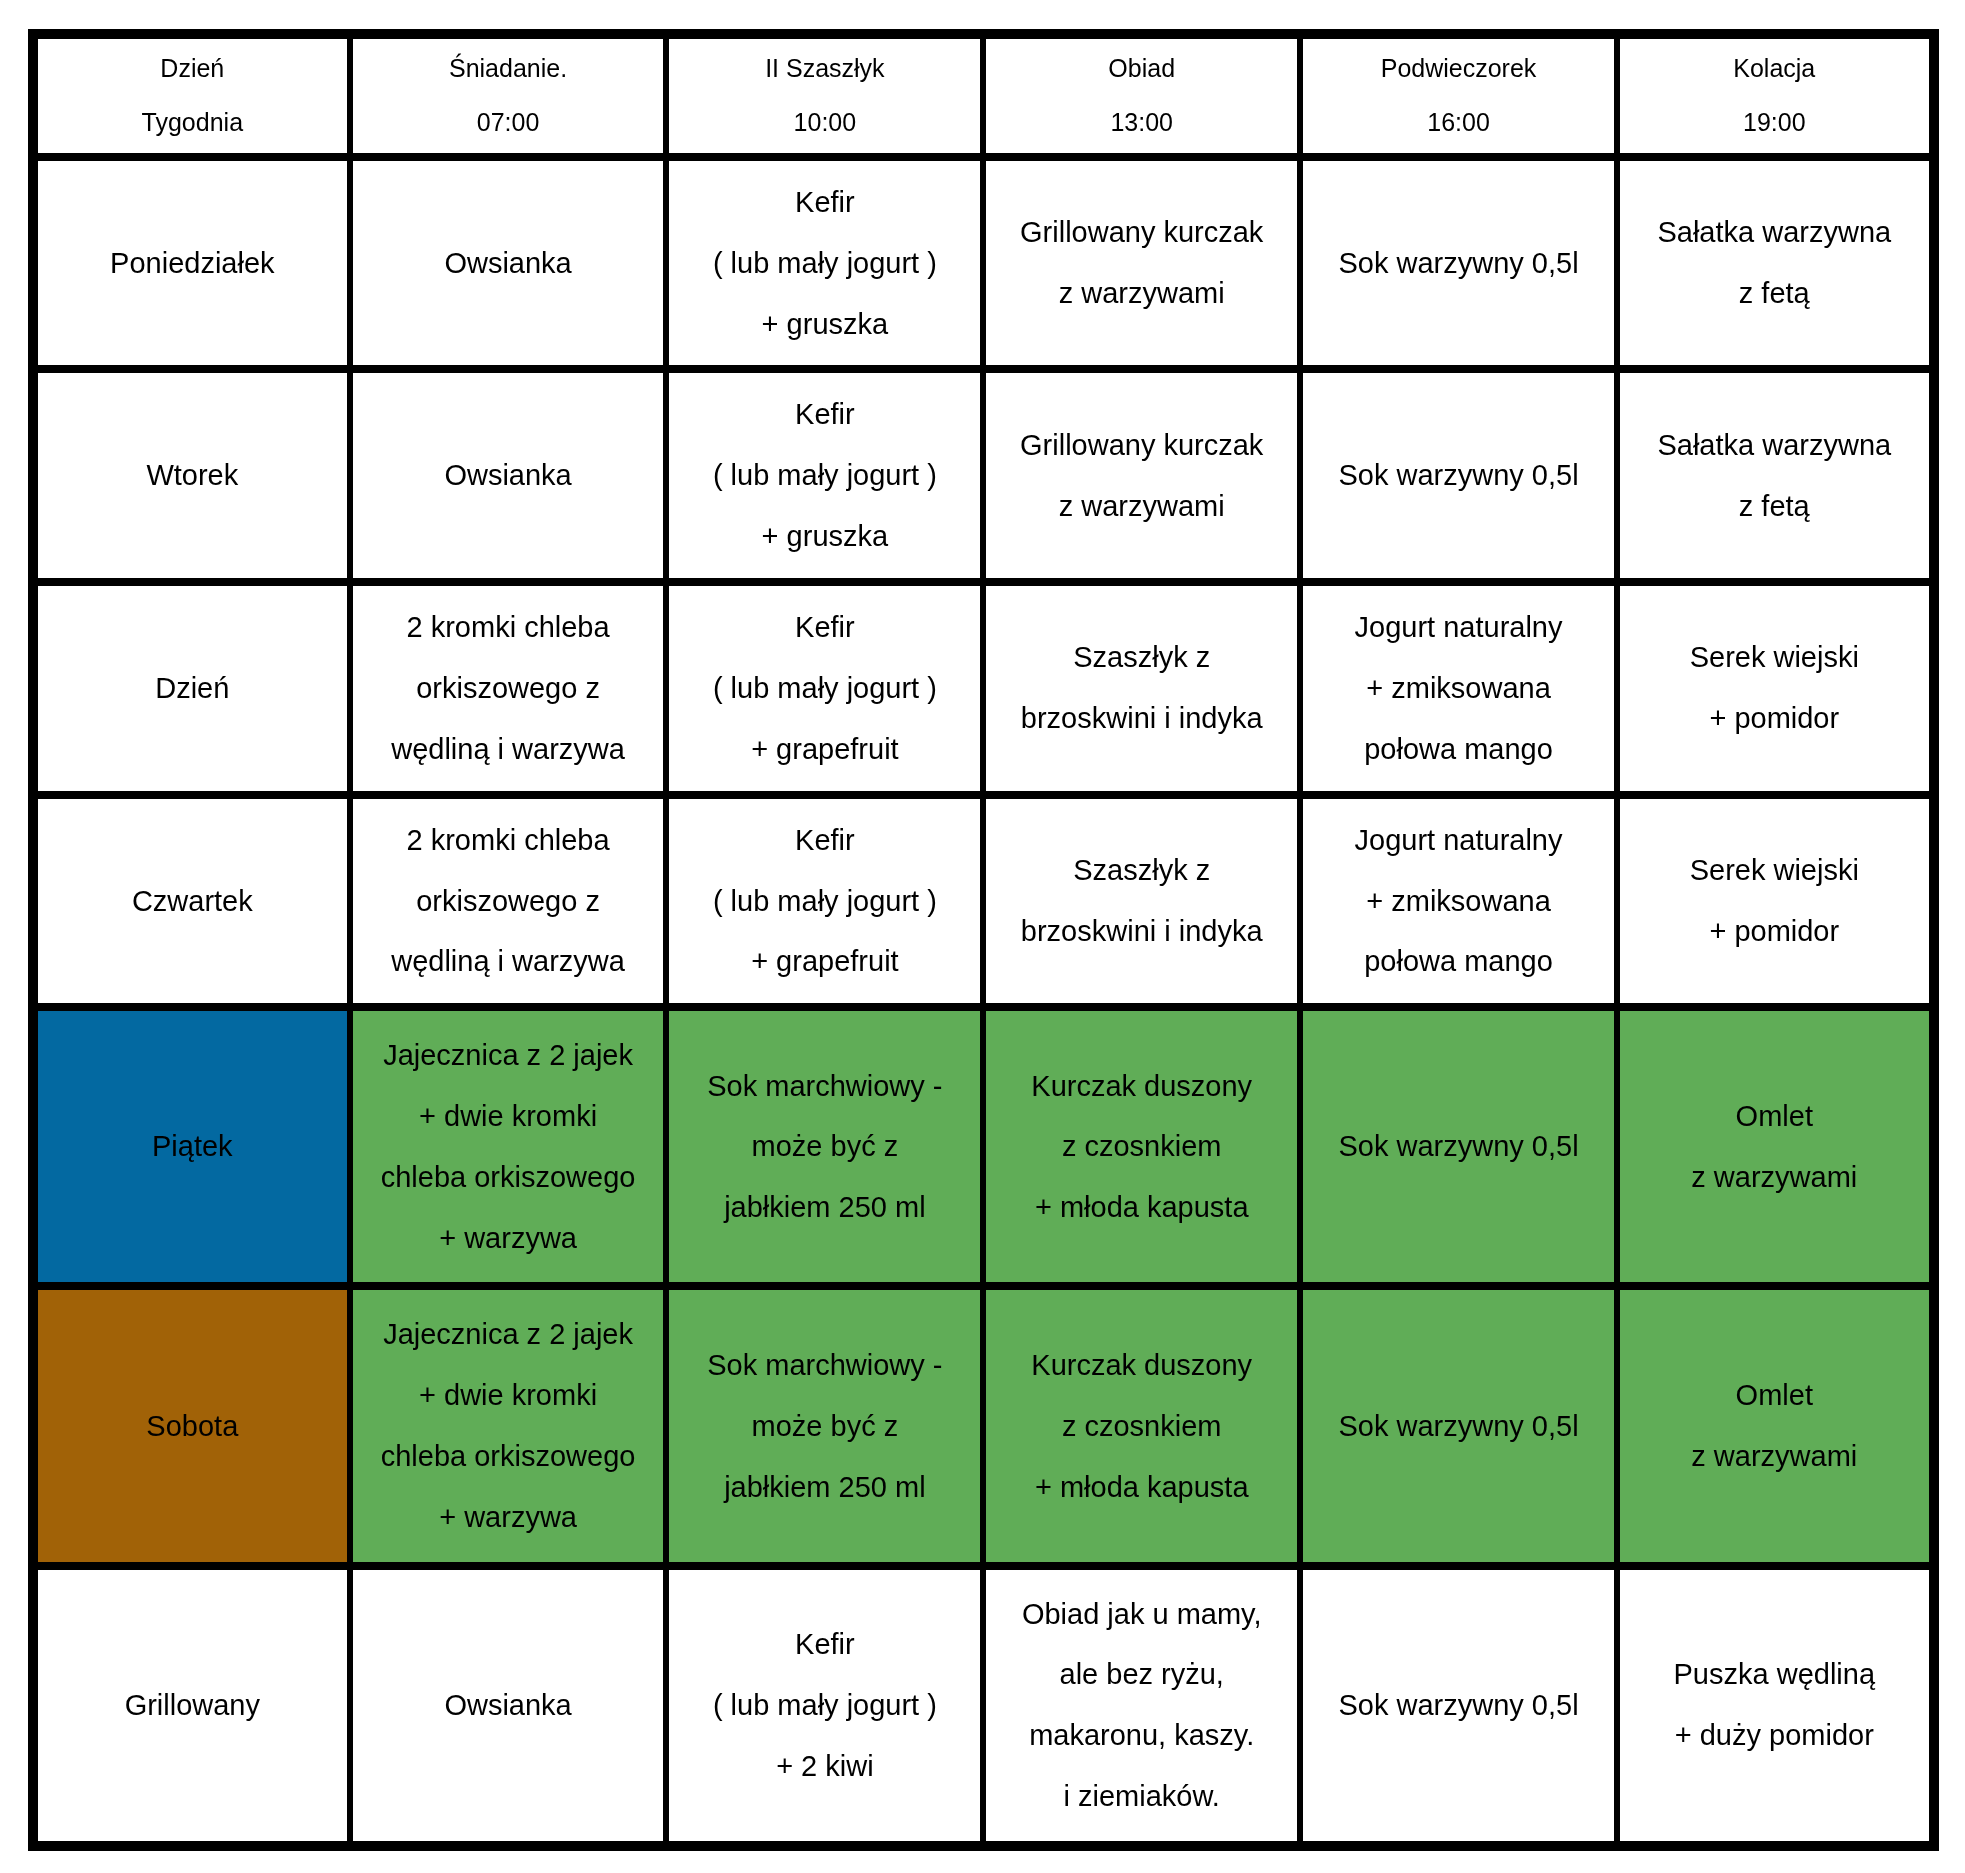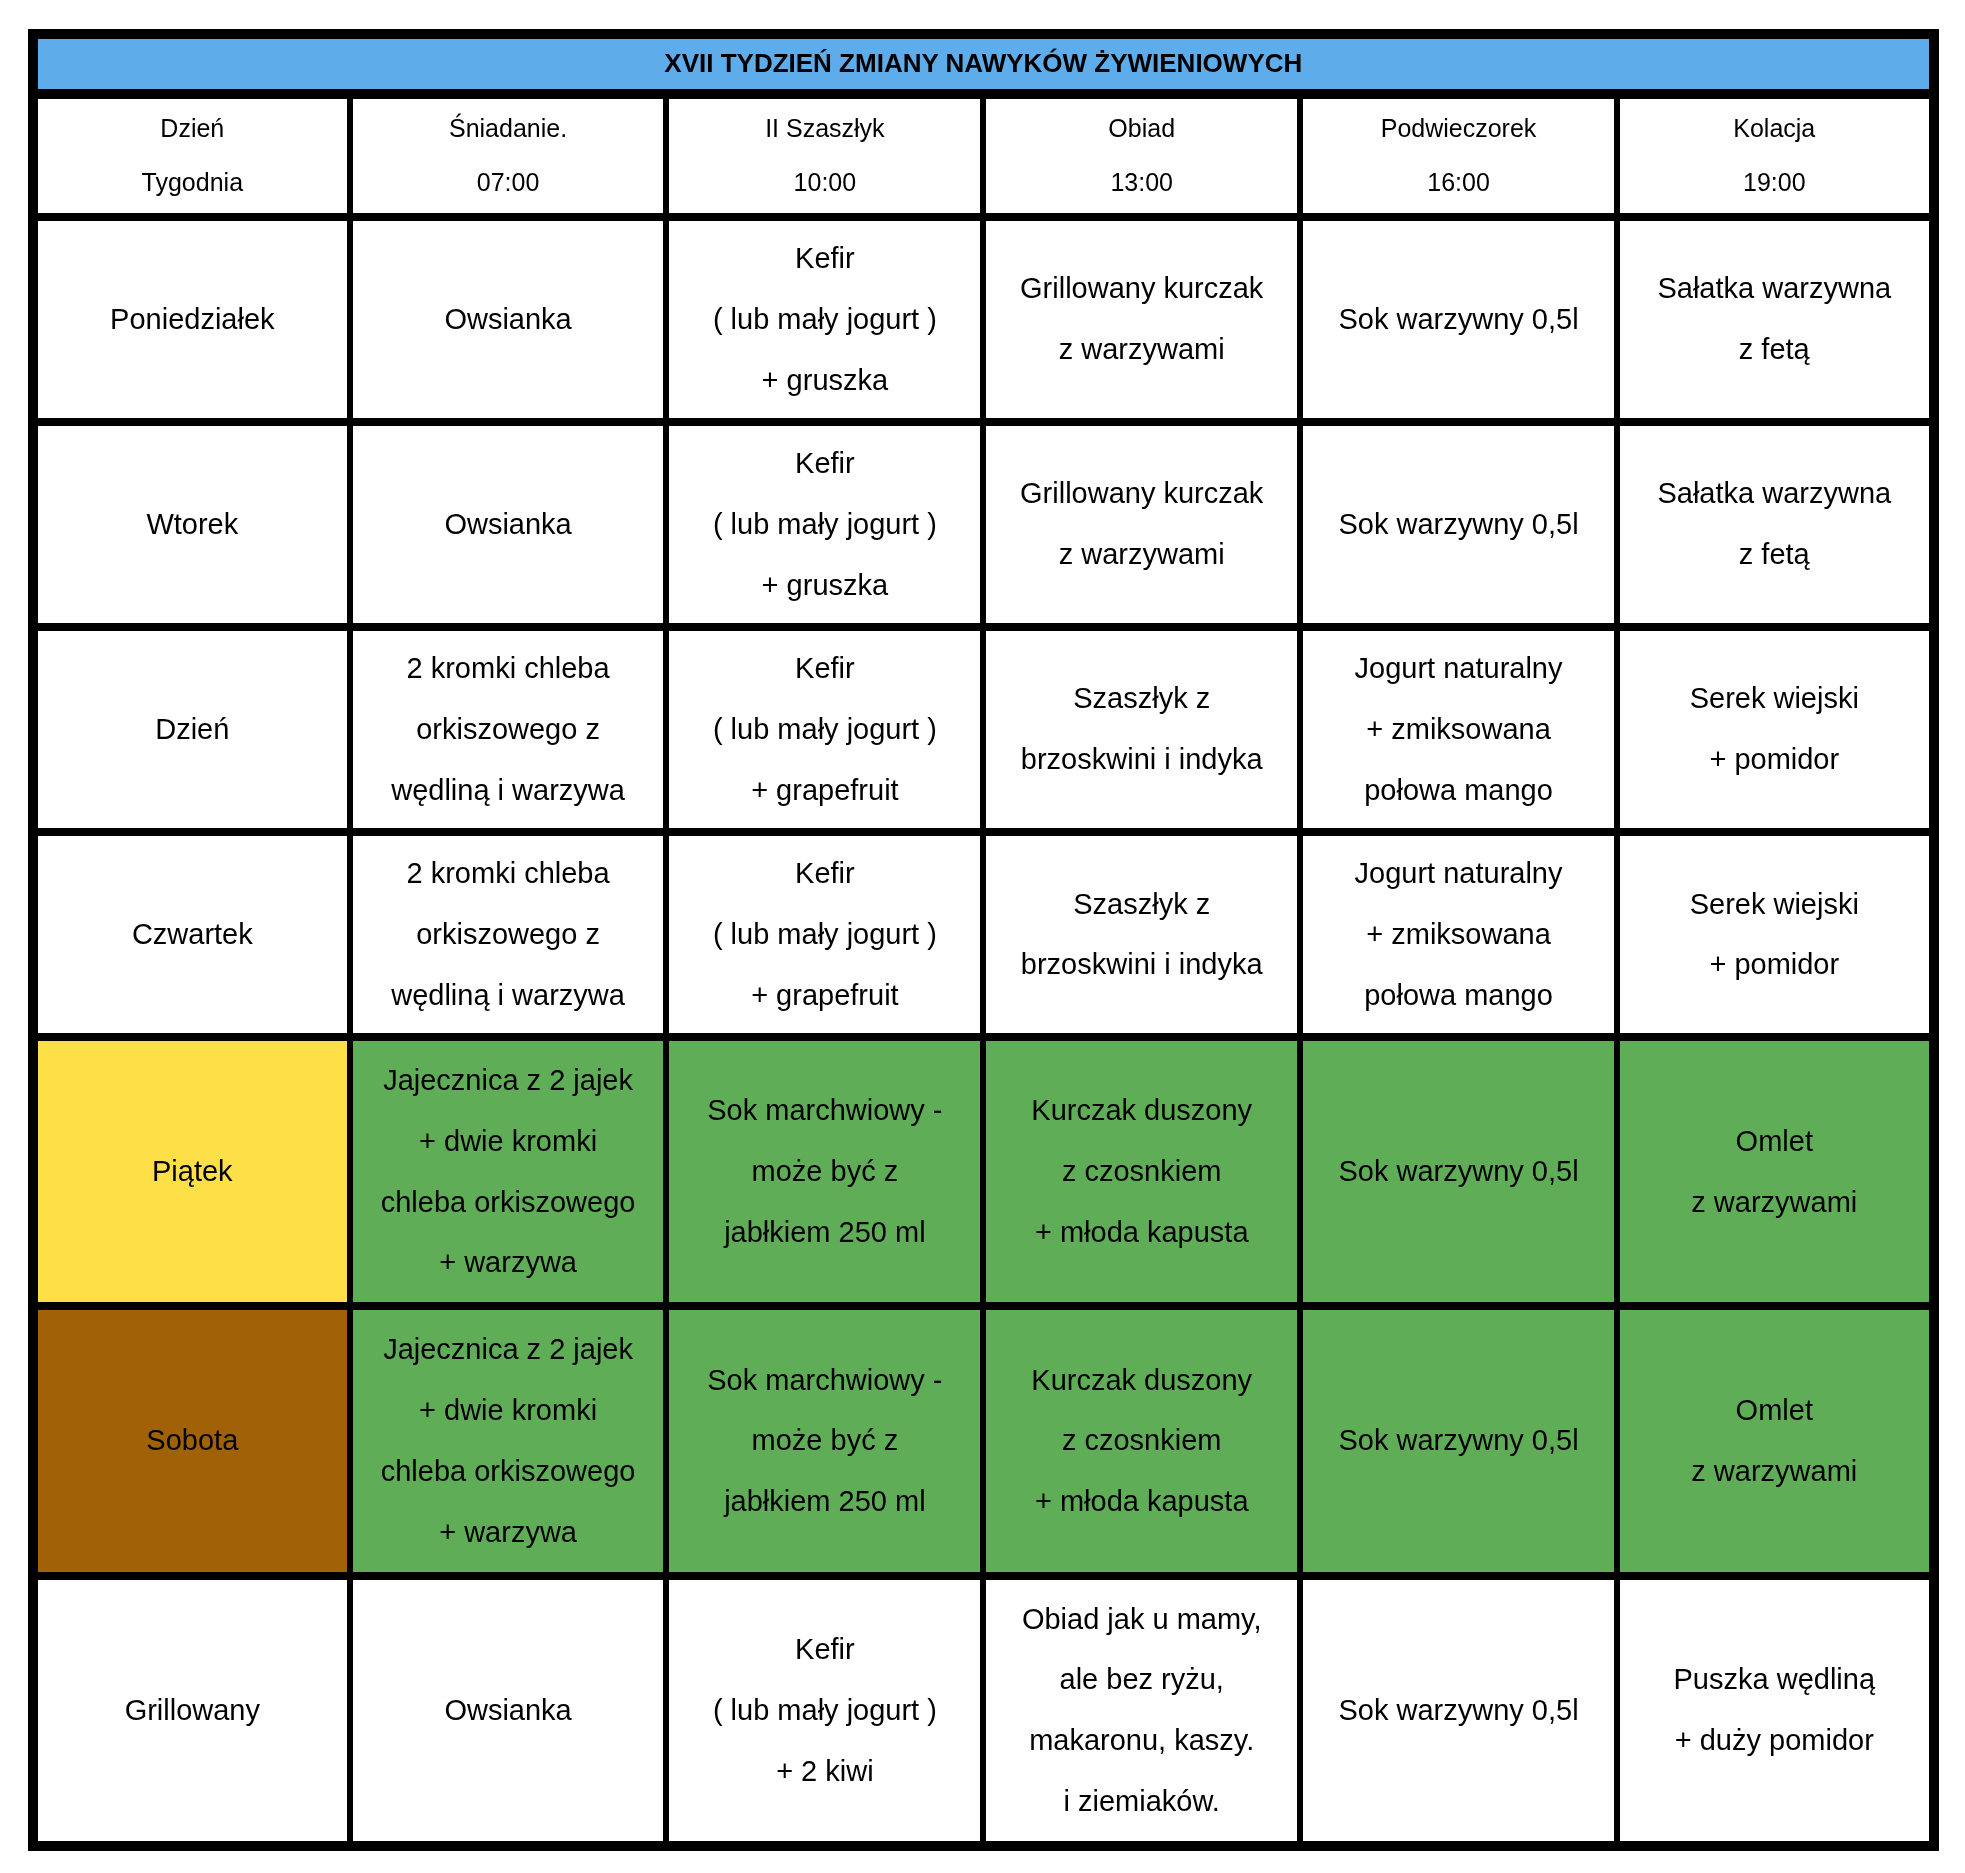--- a/index.html
+++ b/index.html
@@ -61,23 +61,20 @@
   <table class="plan">
     <colgroup>
       <col style="width:16.66%">
         <col style="width:16.67%">
         <col style="width:16.67%">
       <col style="width:16.67%">
         <col style="width:16.67%">
         <col style="width:16.66%">
     </colgroup>
     <thead>
-      <tr class="title-row">
-        <th colspan="6" class="title-cell" style="background: rgb(94, 172, 233);">XVII TYDZIEŃ ZMIANY NAWYKÓW ŻYWIENIOWYCH</th>
-      </tr>
       <tr class="head-row">
         <th>
           <span class="head-line">Dzień</span>
           <span class="head-line">Tygodnia</span>
         </th>
         <th>
           <span class="head-line">Śniadanie.</span>
           <span class="head-line">07:00</span>
         </th>
         <th>
@@ -149,21 +146,21 @@
 + grapefruit</td>
         <td class="cell">Szaszłyk z
 brzoskwini i indyka</td>
         <td class="cell">Jogurt naturalny
 + zmiksowana
 połowa mango</td>
         <td class="cell">Serek wiejski
 + pomidor</td>
       </tr>
       <tr class="hl">
-        <td class="cell day" style="background: #fde047;">Piątek</td>
+        <td class="cell day" style="background: #0369a1;">Piątek</td>
         <td class="cell" style="background: rgb(96, 173, 87);">Jajecznica z 2 jajek
 + dwie kromki
 chleba orkiszowego
 + warzywa</td>
         <td class="cell" style="background: rgb(96, 173, 87);">Sok marchwiowy -
 może być z
 jabłkiem 250 ml</td>
         <td class="cell" style="background: rgb(96, 173, 87);">Kurczak duszony
 z czosnkiem
 + młoda kapusta</td>

